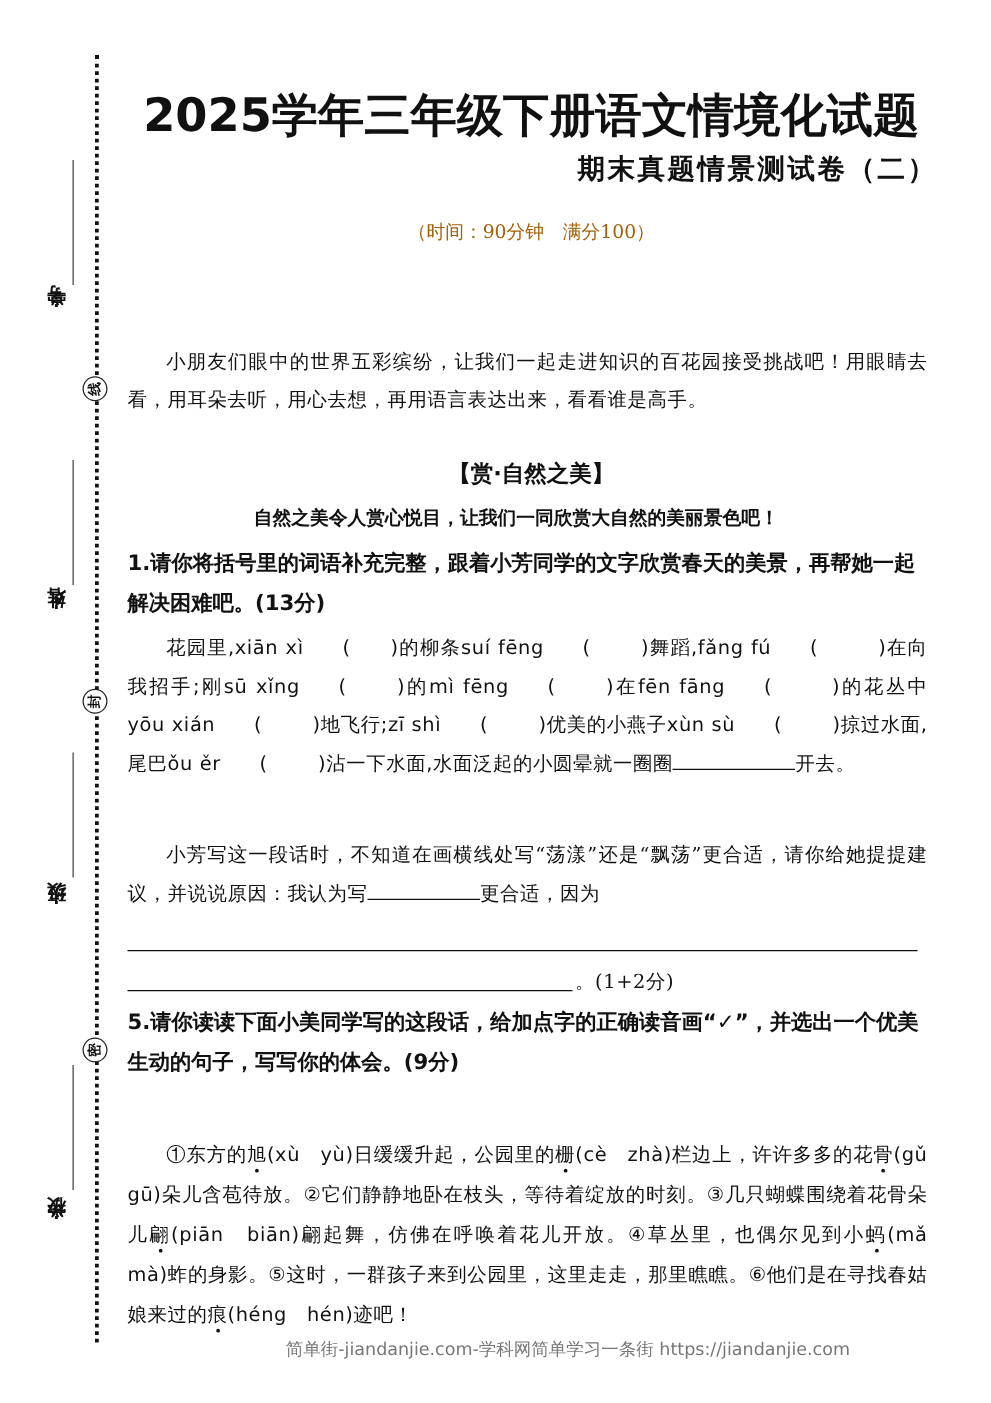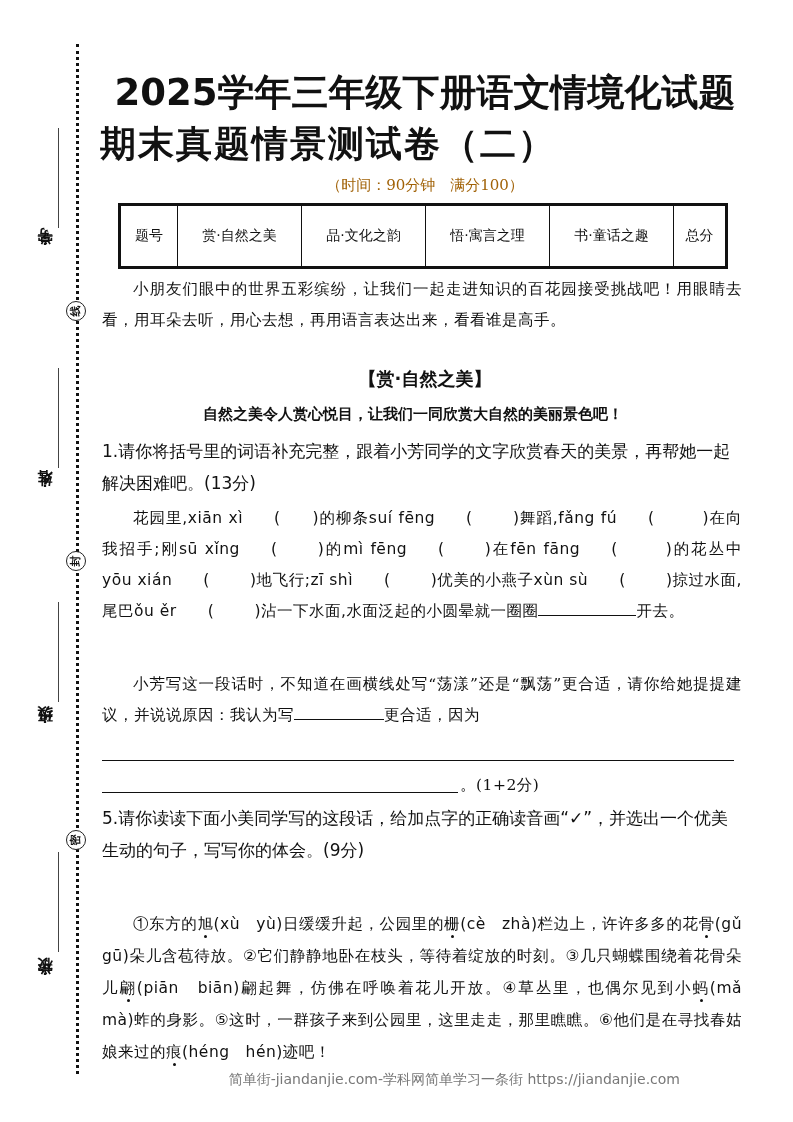--- a/index.html
+++ b/index.html
@@ -28,22 +28,22 @@
   .side-underline {
     position: absolute; left: 58px; width: 0; border-left: 1.2px solid #444;
   }
 
   
   .title-1 {
     position: absolute; left: 100px; top: 68px; width: 650px; text-align: center;
     font-size: 37px; font-weight: bold; letter-spacing: 0px; font-family: "DejaVu Sans", "Liberation Sans", sans-serif;
   }
   .title-2 {
-    position: absolute; left: 100px; top: 120px; width: 650px; text-align: left;
-    font-size: 36px; font-weight: bold; letter-spacing: 2px; font-family: "DejaVu Sans", "Liberation Sans", sans-serif;
+    position: absolute; left: 100px; top: 120px; width: 650px; text-align: right;
+    font-size: 22px; font-weight: bold; letter-spacing: 2px; font-family: "DejaVu Sans", "Liberation Sans", sans-serif;
   }
   .subtitle {
     position: absolute; left: 100px; top: 176px; width: 650px; text-align: center;
     font-size: 15px; color: #a16207;
   }
 
   
   .score-table {
     position: absolute; left: 118px; top: 203px; width: 610px; height: 66px;
     border-collapse: collapse; border: 3px solid #111;
@@ -61,21 +61,21 @@
   .section-heading {
     position: absolute; left: 100px; top: 367px; width: 650px; text-align: center;
     font-size: 18px; font-weight: bold; font-family: "DejaVu Sans", "Liberation Sans", sans-serif;
   }
   .section-intro {
     position: absolute; left: 88px; top: 405px; width: 650px; text-align: center;
     font-size: 15px; font-weight: bold;
   }
   .question {
     position: absolute; left: 102px; width: 640px; font-size: 17px; line-height: 32px;
-    font-weight: normal; font-family: "DejaVu Sans", "Liberation Sans", sans-serif;
+    font-weight: bold; font-family: "DejaVu Sans", "Liberation Sans", sans-serif;
   }
   .sans { font-family: "DejaVu Sans", "Liberation Sans", sans-serif; font-size: 15.5px; }
   .blank-paren { display: inline-block; }
   .blank-line { display: inline-block; border-bottom: 1px solid #111; height: 18px; vertical-align: baseline; }
   .full-rule { position: absolute; left: 102px; border-bottom: 1px solid #111; height: 0; }
   .dotted-char { position: relative; }
   .dotted-char::after {
     content: ""; position: absolute; left: 50%; bottom: -5px; width: 3px; height: 3px;
     margin-left: -1.5px; border-radius: 50%; background: #111;
   }
@@ -116,28 +116,20 @@
   <span class="side-label">学校：</span>
 </div>
 <div class="side-underline" style="top:852px;height:100px;"></div>
 
 <div class="title-1">2025学年三年级下册语文情境化试题</div>
 <div class="title-2">期末真题情景测试卷（二）</div>
 <div class="subtitle">（时间：90分钟　满分100）</div>
 
 <table class="score-table">
   <tbody>
-      <tr>
-    <td class="first">题号</td>
-    <td>赏·自然之美</td>
-    <td>品·文化之韵</td>
-    <td>悟·寓言之理</td>
-    <td>书·童话之趣</td>
-    <td>总分</td>
-  </tr>
 </tbody>
   </table>
 
 <div class="para indent" style="top:274px;">小朋友们眼中的世界五彩缤纷，让我们一起走进知识的百花园接受挑战吧！用眼睛去看，用耳朵去听，用心去想，再用语言表达出来，看看谁是高手。</div>
 
 <div class="section-heading">【赏·自然之美】</div>
 <div class="section-intro">自然之美令人赏心悦目，让我们一同欣赏大自然的美丽景色吧！</div>
 
 <div class="question" style="top:435px;">1.请你将括号里的词语补充完整，跟着小芳同学的文字欣赏春天的美景，再帮她一起解决困难吧。(13分)</div>
 

